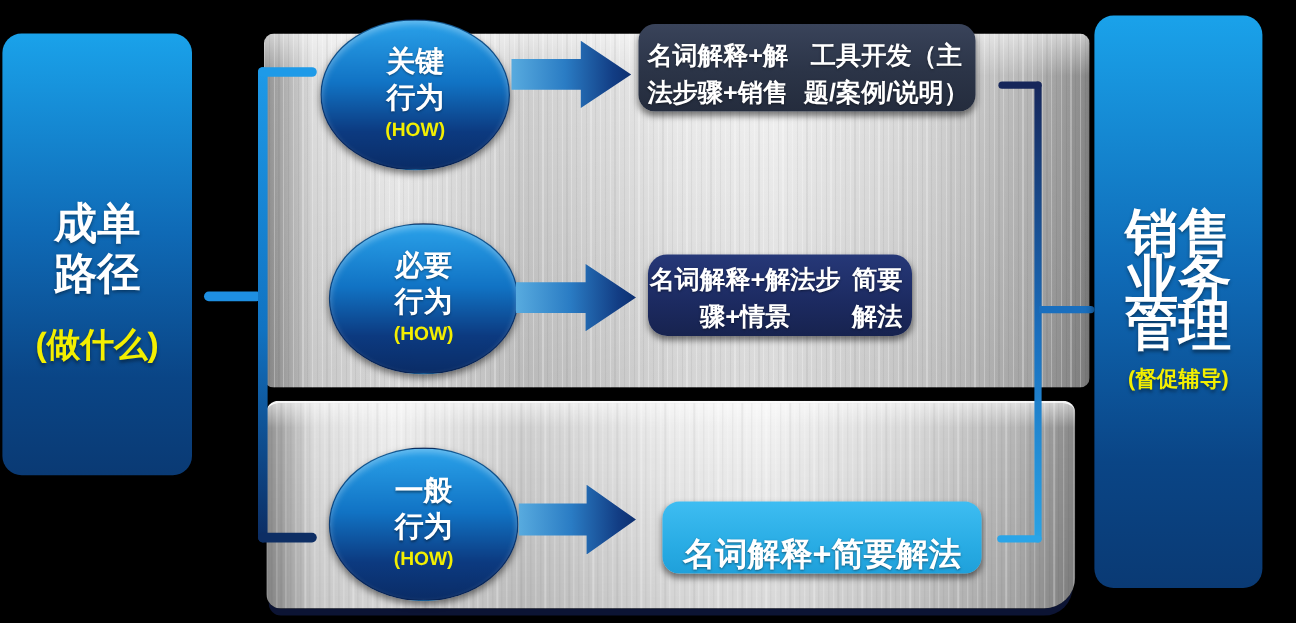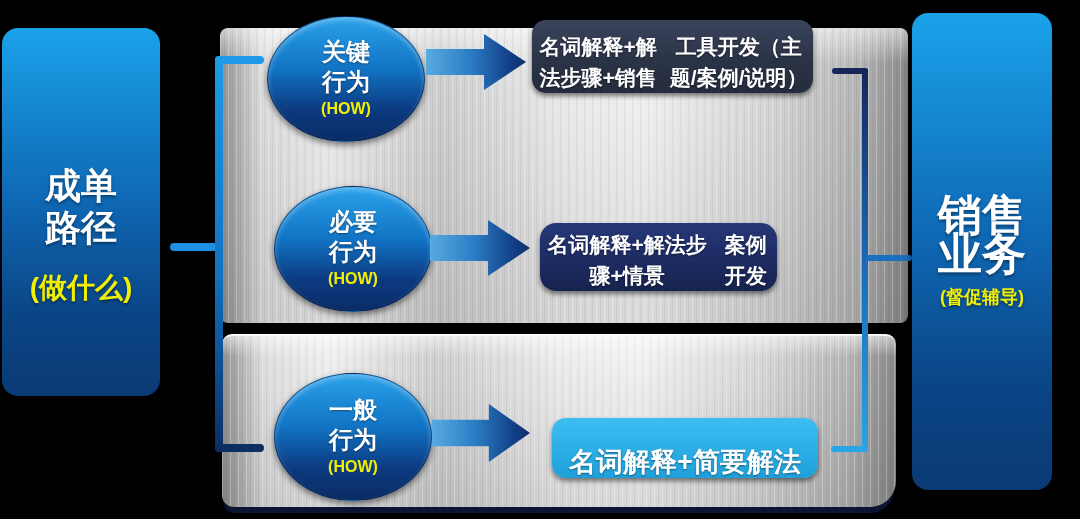--- a/index.html
+++ b/index.html
@@ -63,21 +63,21 @@
   .arrow-2{left:430px;top:220px;width:100px;height:56px;}
   .arrow-3{left:432px;top:404px;width:98px;height:58px;}
 
   
   .rbox{display:flex;flex-direction:row;justify-content:center;align-items:flex-end;
         color:#fff;font-weight:800;text-align:center;box-sizing:border-box;
         box-shadow:0 3px 5px rgba(0,0,0,0.5);}
   .rbox .b-line{font-size:21px;line-height:31px;text-shadow:0 1px 2px rgba(0,0,0,0.45);}
   .box-1{left:532px;top:20px;width:281px;height:73px;border-radius:14px;
          background:linear-gradient(180deg,#39435a 0%,#2b3447 55%,#242c3d 100%);}
-  .box-2{left:540px;top:223px;width:237px;height:68px;border-radius:16px;
+  .box-2{left:540px;top:212px;width:220px;height:68px;border-radius:16px;
          background:linear-gradient(180deg,#263878 0%,#1c2a60 60%,#17234f 100%);}
   .box-3{left:552px;top:418px;width:266px;height:60px;border-radius:14px;padding-top:8px;
          background:linear-gradient(180deg,#3ebdf2 0%,#29ace4 60%,#1fa0da 100%);}
   .box-3 .b-line{font-size:27px;}
 </style>
 </head>
 <body>
 
 <div class="canvas">
 
@@ -107,37 +107,38 @@
   </div>
 
   <div class="abs circle circle-2">
     <div class="c-line">必要</div>
     <div class="c-line">行为</div>
     <div class="c-how">(HOW)</div>
   </div>
   <div class="abs arrow arrow-2"></div>
   <div class="abs rbox box-2">
     <div class="b-line">名词解释+解法步骤+情景</div>
-    <div class="b-line">案例开发</div>
+    <div class="b-line">简要解法</div>
   </div>
 
   <div class="abs circle circle-3">
     <div class="c-line">一般</div>
     <div class="c-line">行为</div>
     <div class="c-how">(HOW)</div>
   </div>
   <div class="abs arrow arrow-3"></div>
   <div class="abs rbox box-3">
     <div class="b-line">名词解释+简要解法</div>
   </div>
 
   <div class="abs line rb-vert"></div>
   <div class="abs line rb-top"></div>
   <div class="abs line rb-bot"></div>
   <div class="abs rb-tip"></div>
 
   <div class="abs side-panel right-panel">
     <div class="side-title">销售</div>
     <div class="side-title">业务</div>
+    <div class="side-title">管理</div>
     <div class="side-sub">(督促辅导)</div>
   </div>
 
 </div>
 
 </body></html>

